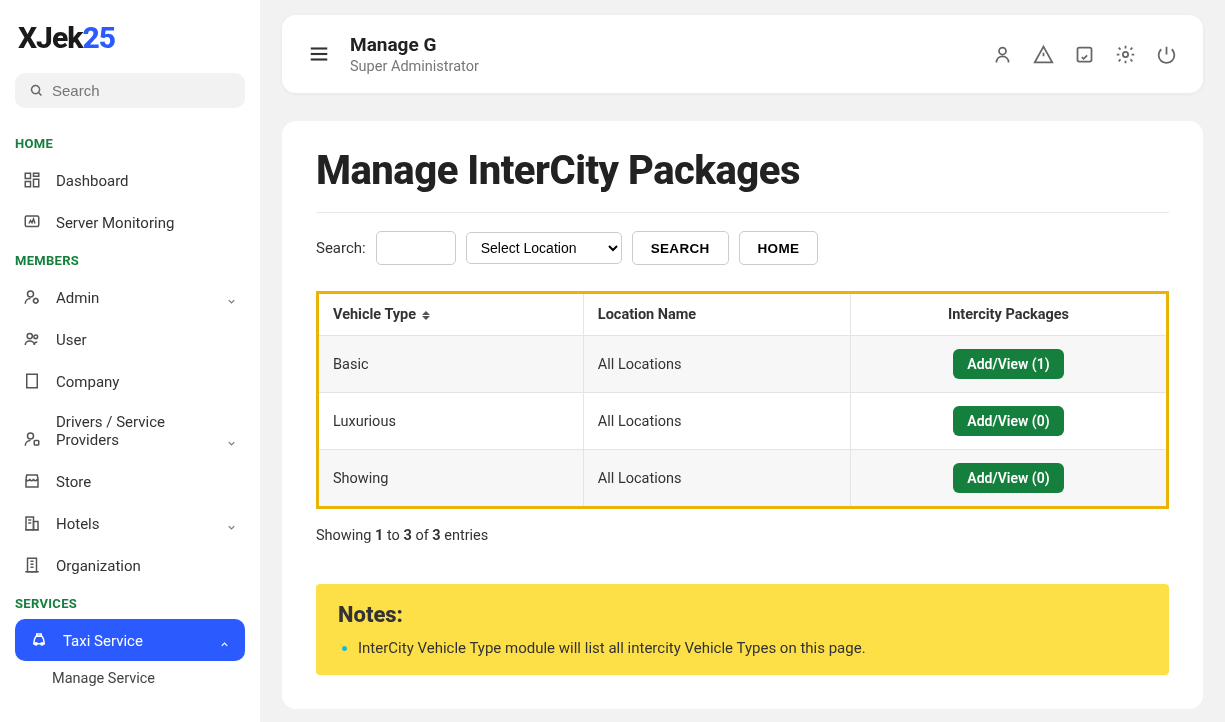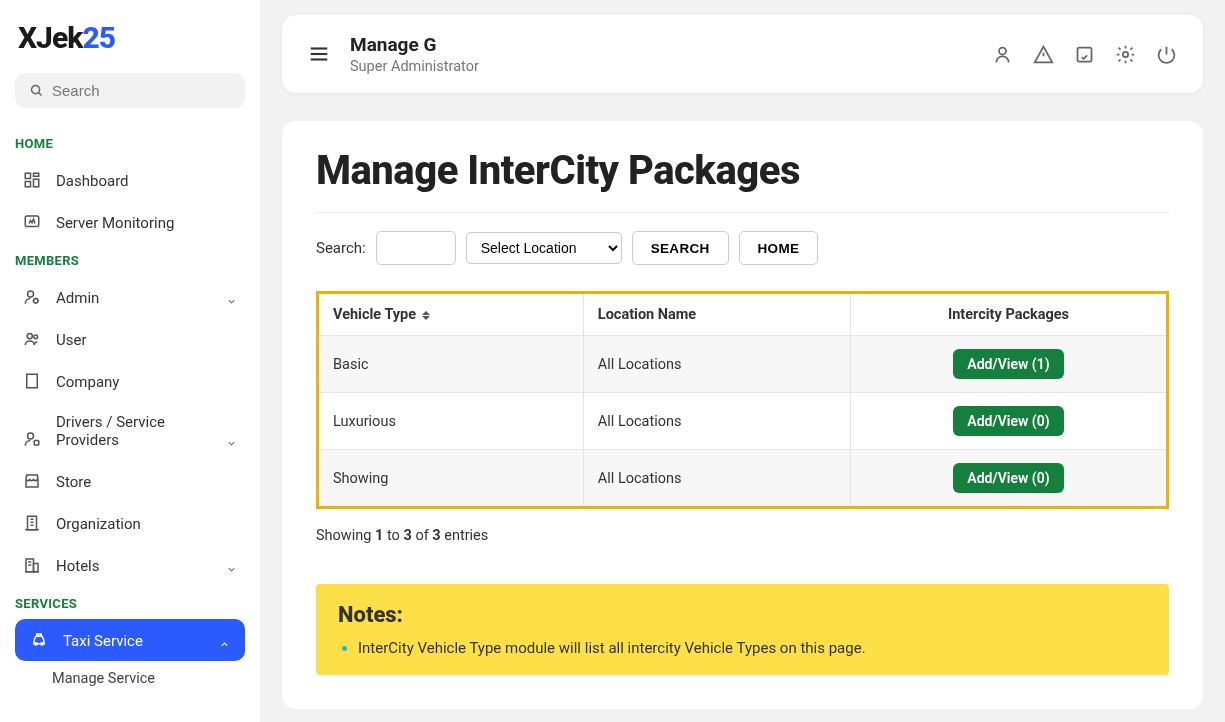--- a/index.html
+++ b/index.html
@@ -178,46 +178,46 @@
         <svg width="18" height="18" viewBox="0 0 24 24" fill="none" stroke="currentColor" stroke-width="2">
             <path d="M4 9l1-5h14l1 5M4 9v11h16V9M4 9c0 1.5 1 2.5 2.5 2.5S9 10.5 9 9c0 1.5 1 2.5 2.5 2.5S14 10.5 14 9c0 1.5 1 2.5 2.5 2.5S19 10.5 19 9"></path>
           </svg>
       </span>
       <span class="label">Store</span>
     </div>
 
     <div class="nav-item">
       <span class="icon">
         <svg width="18" height="18" viewBox="0 0 24 24" fill="none" stroke="currentColor" stroke-width="2">
+            <rect x="4" y="4" width="10" height="17"></rect>
+            <rect x="14" y="10" width="6" height="11"></rect>
+            <line x1="3" y1="21" x2="21" y2="21"></line>
+            <line x1="7" y1="8" x2="11" y2="8"></line>
+            <line x1="7" y1="12" x2="11" y2="12"></line>
+          </svg>
+      </span>
+      <span class="label">Hotels</span>
+      <span class="chev">
+        <svg width="11" height="11" viewBox="0 0 24 24" fill="none" stroke="currentColor" stroke-width="2.5">
+            <polyline points="6 9 12 15 18 9"></polyline>
+          </svg>
+      </span>
+    </div>
+
+    <div class="nav-item">
+      <span class="icon">
+        <svg width="18" height="18" viewBox="0 0 24 24" fill="none" stroke="currentColor" stroke-width="2">
             <rect x="6" y="3" width="12" height="18"></rect>
             <line x1="3" y1="21" x2="21" y2="21"></line>
             <line x1="10" y1="7" x2="14" y2="7"></line>
             <line x1="10" y1="11" x2="14" y2="11"></line>
             <line x1="10" y1="15" x2="14" y2="15"></line>
           </svg>
       </span>
       <span class="label">Organization</span>
-    </div>
-
-    <div class="nav-item">
-      <span class="icon">
-        <svg width="18" height="18" viewBox="0 0 24 24" fill="none" stroke="currentColor" stroke-width="2">
-            <rect x="4" y="4" width="10" height="17"></rect>
-            <rect x="14" y="10" width="6" height="11"></rect>
-            <line x1="3" y1="21" x2="21" y2="21"></line>
-            <line x1="7" y1="8" x2="11" y2="8"></line>
-            <line x1="7" y1="12" x2="11" y2="12"></line>
-          </svg>
-      </span>
-      <span class="label">Hotels</span>
-      <span class="chev">
-        <svg width="11" height="11" viewBox="0 0 24 24" fill="none" stroke="currentColor" stroke-width="2.5">
-            <polyline points="6 9 12 15 18 9"></polyline>
-          </svg>
-      </span>
     </div>
 
     <div class="section-label">SERVICES</div>
 
     <div class="nav-item active">
       <span class="icon">
         <svg width="18" height="18" viewBox="0 0 24 24" fill="none" stroke="currentColor" stroke-width="2">
             <path d="M5 17h14l-1-6-2-4H8L6 11z"></path>
             <circle cx="8" cy="17" r="1.5"></circle>
             <circle cx="16" cy="17" r="1.5"></circle>

